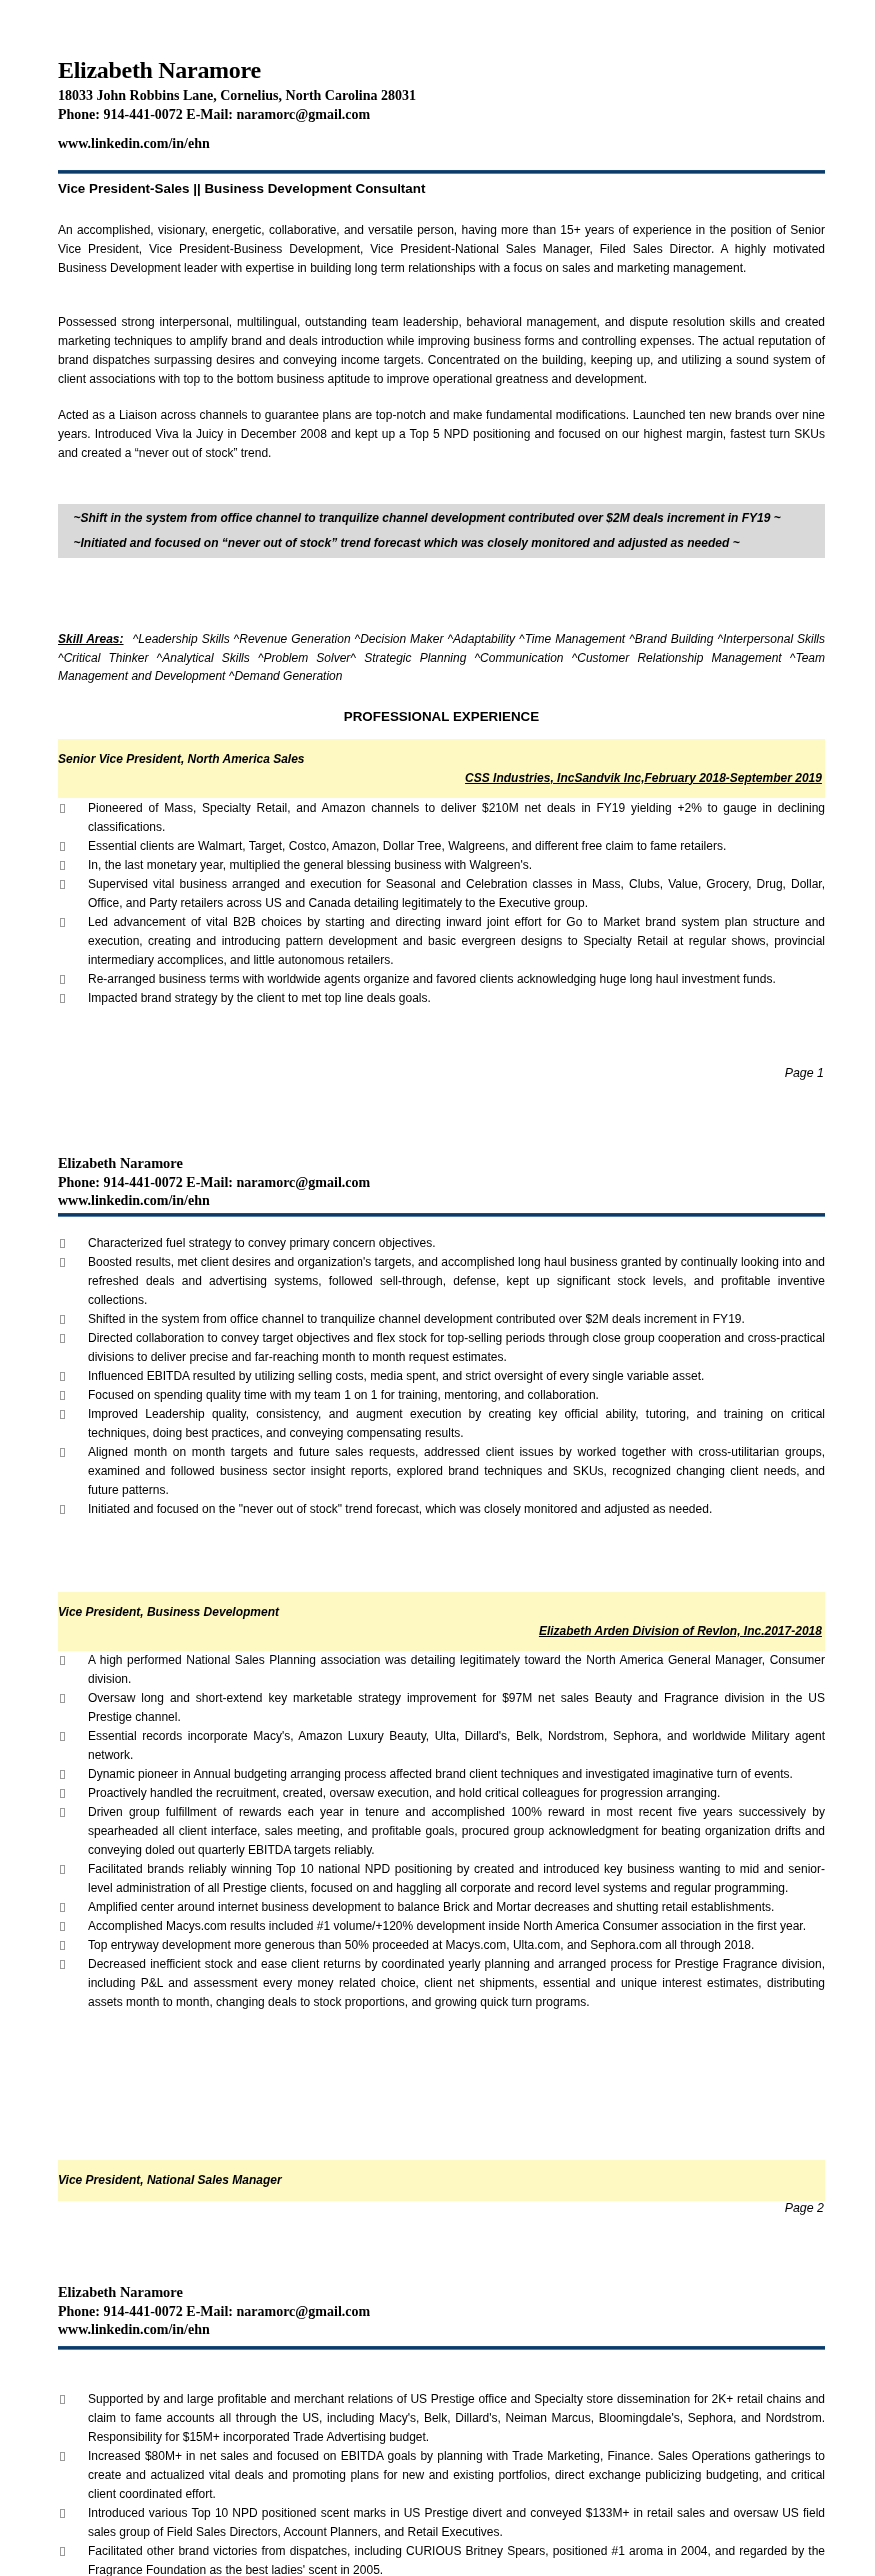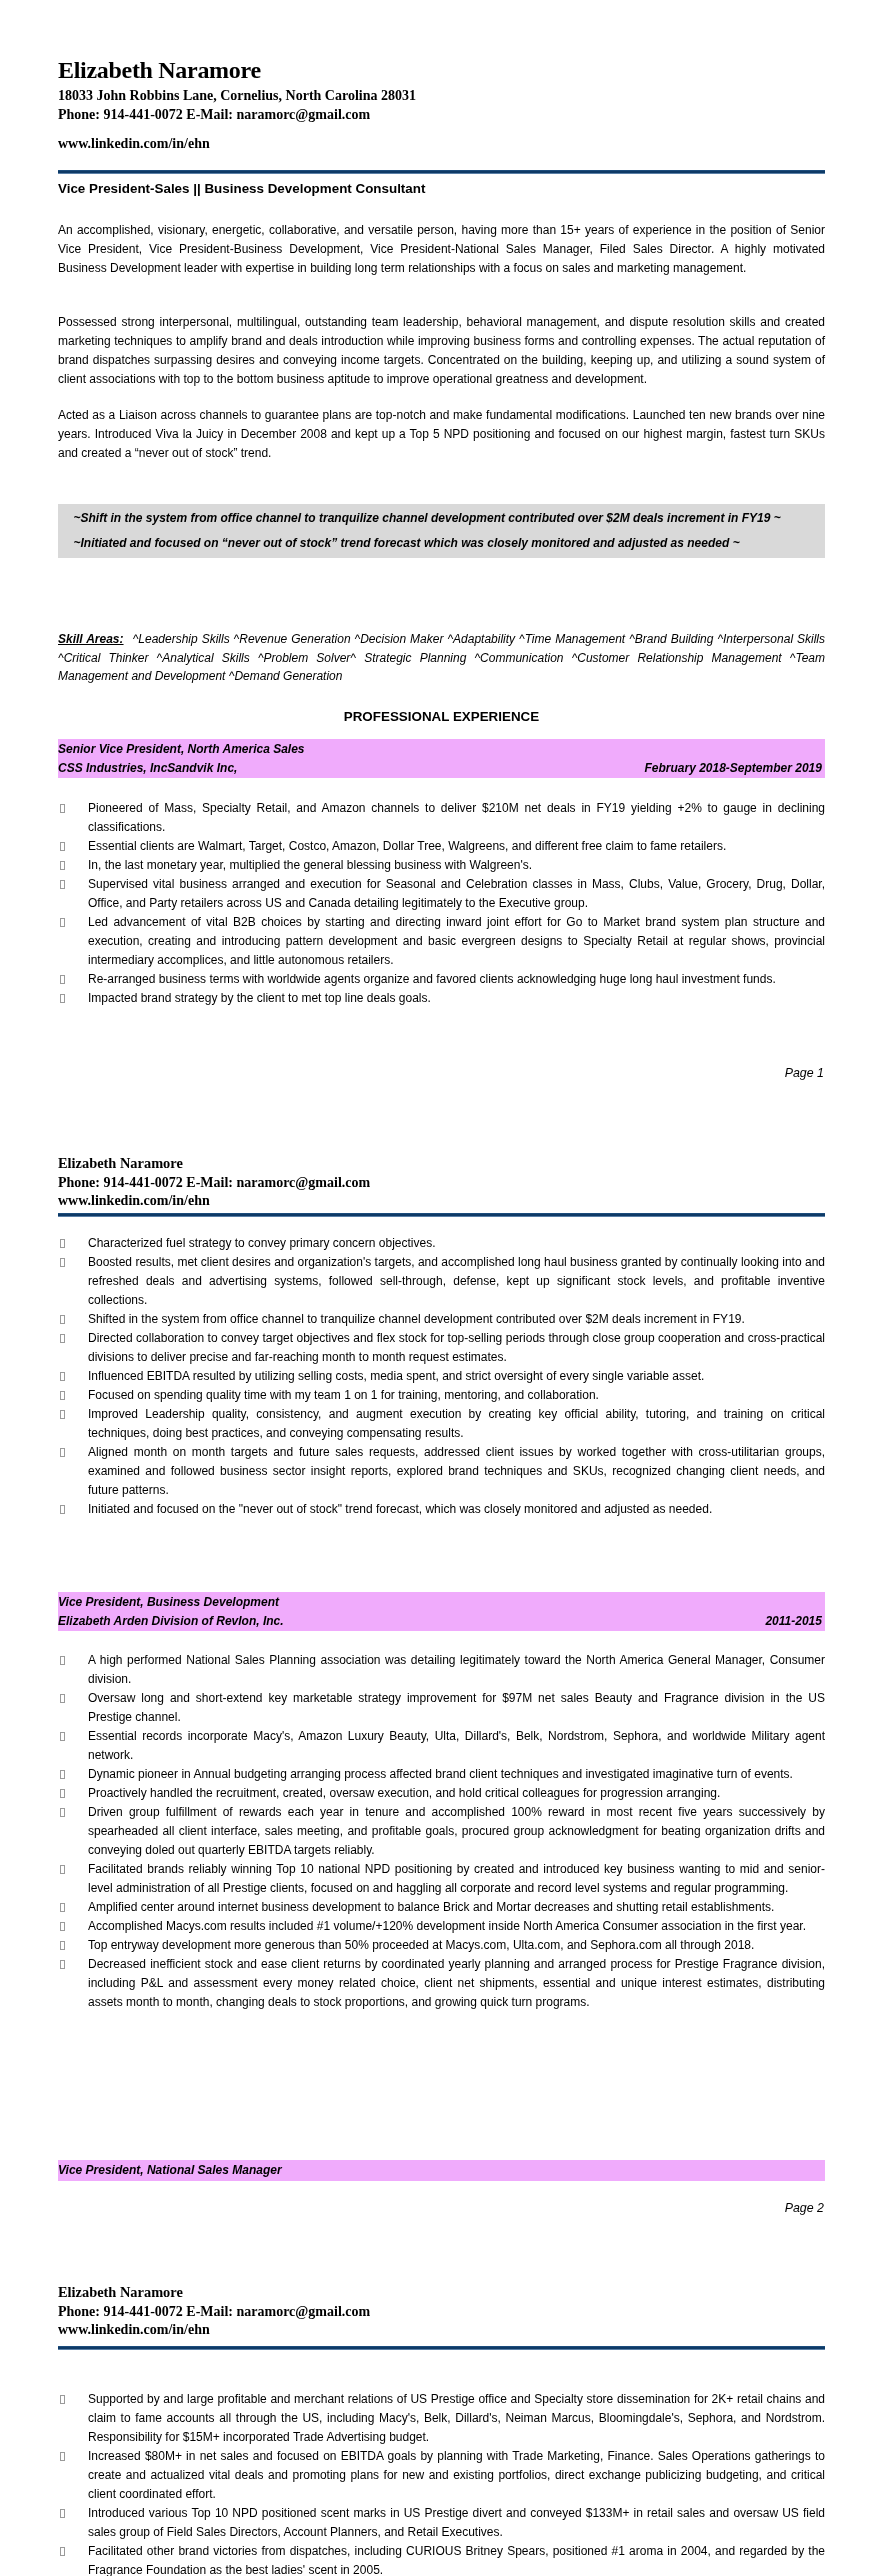--- a/index.html
+++ b/index.html
@@ -13,22 +13,22 @@
   .contact { font-weight: bold; font-size: 14px; line-height: 18.5px; }
   .rule { position: absolute; left: 58px; width: 767px; height: 4.1px; background: #0e3a66; border-top: 0.5px solid #1c4c7c; border-bottom: 0.5px solid #5a7fa6; box-sizing: border-box; }
   .block { position: absolute; left: 58px; width: 767px; }
   .subtitle { font-weight: bold; font-size: 13.4px; line-height: 17.5px; }
   .para { font-size: 12px; line-height: 19px; text-align: justify; }
   .graybox { background: #d9d9d9; }
   .graybox p { margin: 0; font-style: italic; font-weight: bold; font-size: 12px; line-height: 25px; text-align: left; padding: 0 15.5px; }
   .skills { font-size: 12px; line-height: 18.5px; font-style: italic; text-align: justify; }
   .skills .label { font-weight: bold; text-decoration: underline; margin-right: 5.2px; }
   .section-title { font-weight: bold; font-size: 13.4px; line-height: 17.5px; text-align: center; }
-  .job-header { background: #f0abfc; font-style: italic; font-weight: bold; font-size: 12px; line-height: 18.5px; padding: 1px 0; }
-  .job-row { display: flex; justify-content: space-between; padding-right: 3.1px; }
+  .job-header { background: #fef9c3; font-style: italic; font-weight: bold; font-size: 12px; line-height: 18.5px; padding: 11px 0; }
+  .job-row { display: flex; justify-content: flex-end; padding-right: 3.1px; text-decoration: underline; }
   ul.bullets { list-style: none; margin: 0; padding: 0; }
   ul.bullets li { position: relative; padding-left: 30px; font-size: 12px; line-height: 19px; text-align: justify; }
   .box-bullet { position: absolute; left: 1.5px; top: 4.6px; width: 5.2px; height: 9.3px; border: 0.8px solid #9a9a9a; box-sizing: border-box; }
   .page-num { position: absolute; right: 52px; font-style: italic; font-size: 12.4px; line-height: 15.5px; }
 </style>
 </head>
 <body>
 
 <div class="page" style="top:0;height:1123px;">
   <div class="block center serif" style="top:57px;">
@@ -95,21 +95,21 @@
     <li><span class="box-bullet"></span><span>Focused on spending quality time with my team 1 on 1 for training, mentoring, and collaboration.</span></li>
     <li><span class="box-bullet"></span><span>Improved Leadership quality, consistency, and augment execution by creating key official ability, tutoring, and training on critical techniques, doing best practices, and conveying compensating results.</span></li>
     <li><span class="box-bullet"></span><span>Aligned month on month targets and future sales requests, addressed client issues by worked together with cross-utilitarian groups, examined and followed business sector insight reports, explored brand techniques and SKUs, recognized changing client needs, and future patterns.</span></li>
     <li><span class="box-bullet"></span><span>Initiated and focused on the "never out of stock" trend forecast, which was closely monitored and adjusted as needed.</span></li>
   </ul>
 
   <div class="block sans job-header" style="top:469px;">
     <div>Vice President, Business Development</div>
     <div class="job-row">
       <span>Elizabeth Arden Division of Revlon, Inc.</span>
-      <span>2011-2015</span>
+      <span>2017-2018</span>
     </div>
   </div>
 
   <ul class="block sans bullets" style="top:528px;">
     <li><span class="box-bullet"></span><span>A high performed National Sales Planning association was detailing legitimately toward the North America General Manager, Consumer division.</span></li>
     <li><span class="box-bullet"></span><span>Oversaw long and short-extend key marketable strategy improvement for $97M net sales Beauty and Fragrance division in the US Prestige channel.</span></li>
     <li><span class="box-bullet"></span><span>Essential records incorporate Macy's, Amazon Luxury Beauty, Ulta, Dillard's, Belk, Nordstrom, Sephora, and worldwide Military agent network.</span></li>
     <li><span class="box-bullet"></span><span>Dynamic pioneer in Annual budgeting arranging process affected brand client techniques and investigated imaginative turn of events.</span></li>
     <li><span class="box-bullet"></span><span>Proactively handled the recruitment, created, oversaw execution, and hold critical colleagues for progression arranging.</span></li>
     <li><span class="box-bullet"></span><span>Driven group fulfillment of rewards each year in tenure and accomplished 100% reward in most recent five years successively by spearheaded all client interface, sales meeting, and profitable goals, procured group acknowledgment for beating organization drifts and conveying doled out quarterly EBITDA targets reliably.</span></li>

